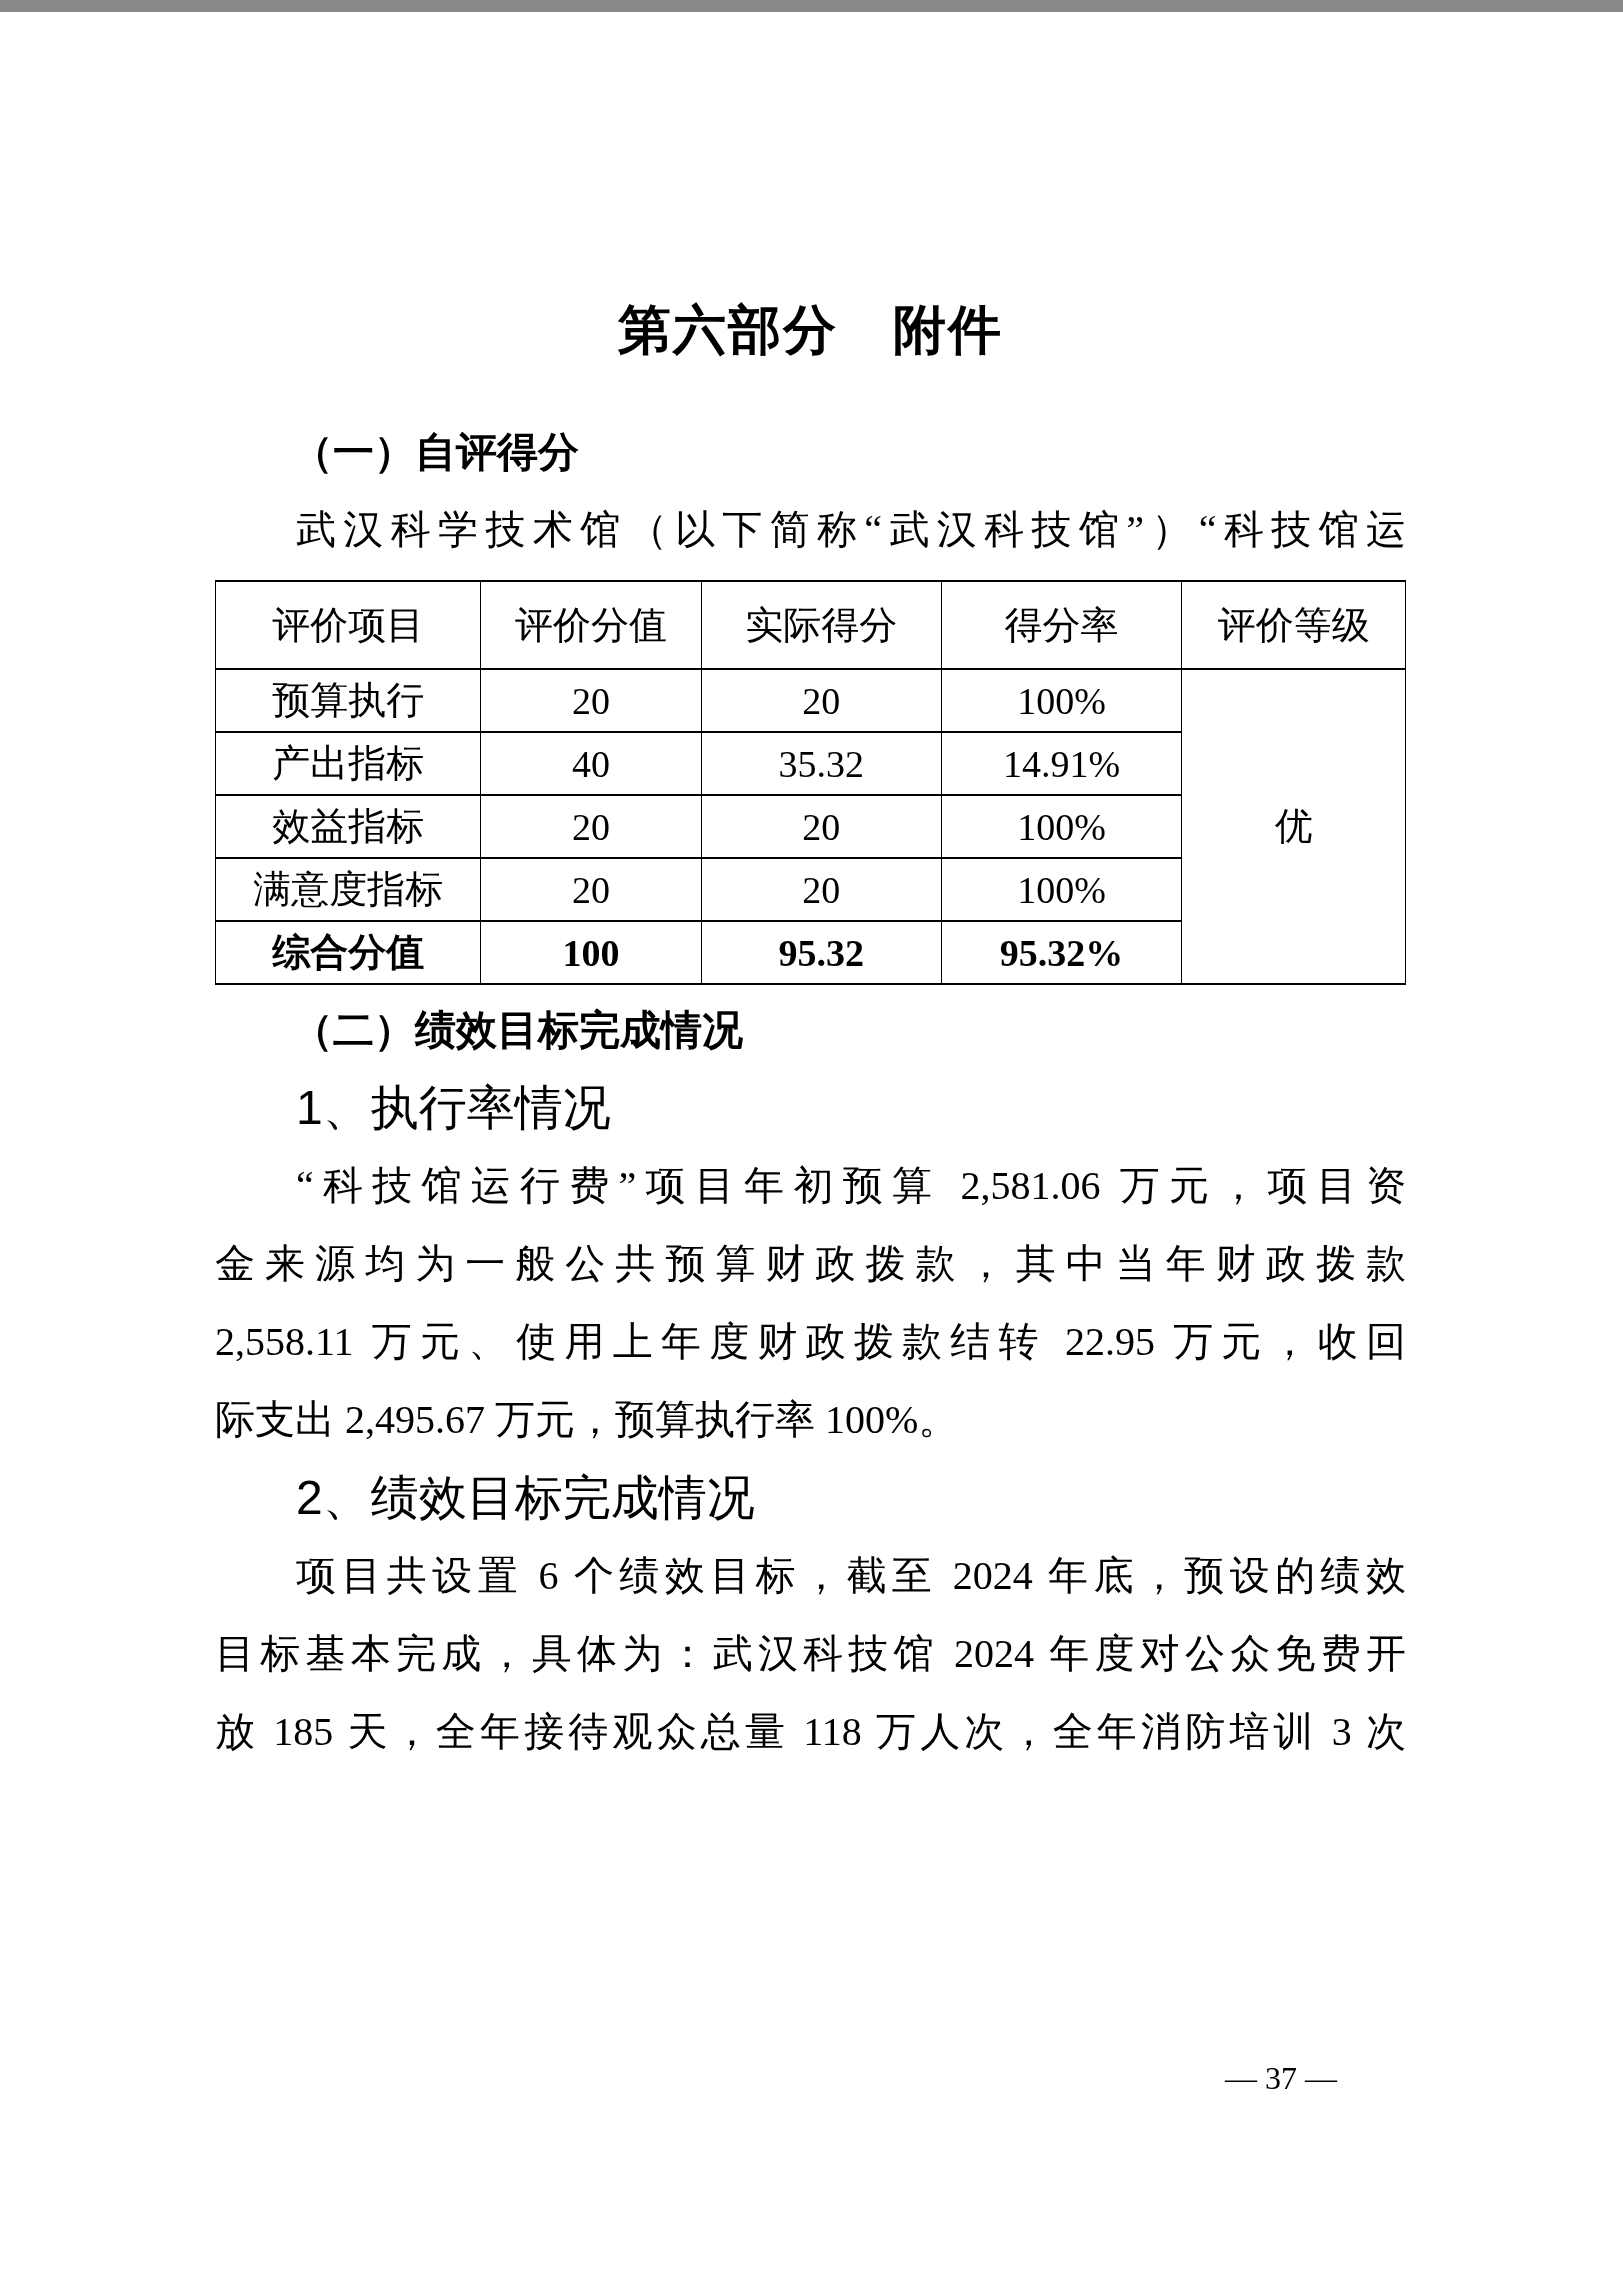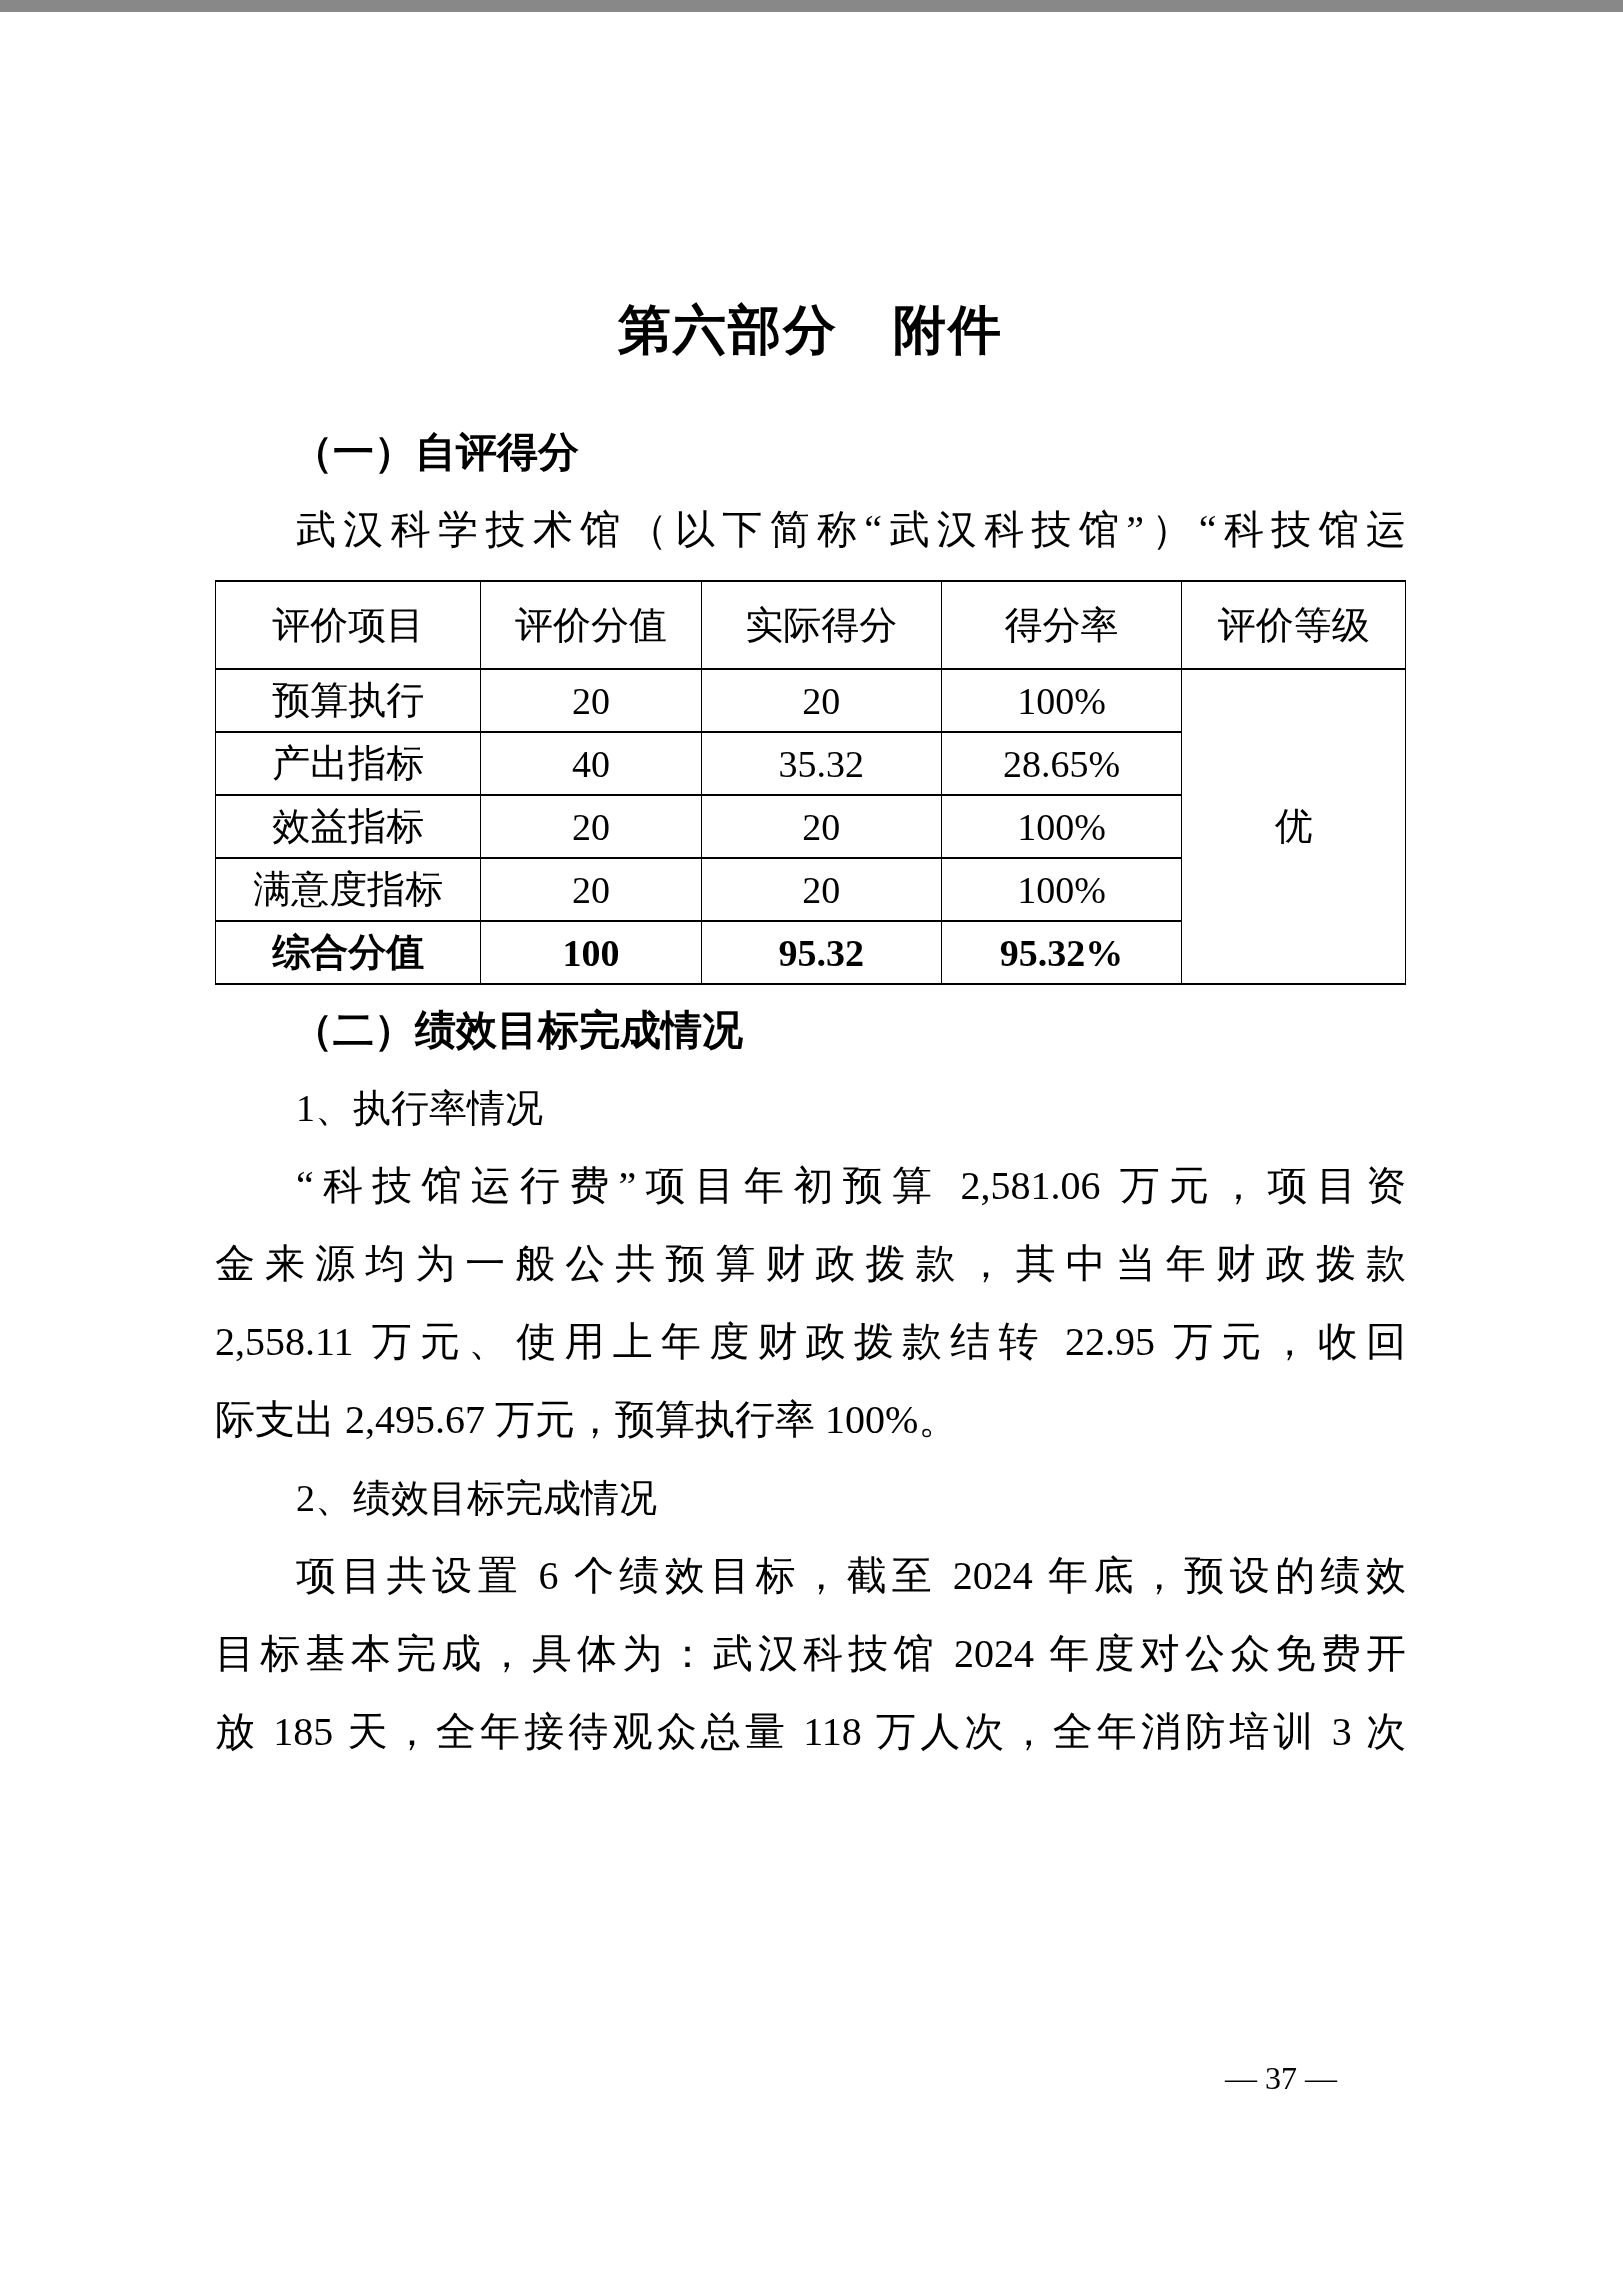--- a/index.html
+++ b/index.html
@@ -36,24 +36,24 @@
   .bodyline {
     font-size: 40px;
     line-height: 78px;
     text-align: justify;
     text-align-last: justify;
     font-family: "Liberation Serif", serif;
   }
   .bodyline.first { text-indent: 81px; }
   .bodyline.end { text-align-last: left; }
   .subnum {
-    font-size: 38px;
+    font-size: 48px;
     line-height: 78px;
     text-indent: 81px;
-    font-family: Liberation Serif, serif;
+    font-family: Liberation Sans, sans-serif;
     white-space: nowrap;
   }
   table.score {
     border-collapse: collapse;
     table-layout: fixed;
     width: 1191px;
     margin: 11.2px 0 0 0;
     font-family: "Liberation Serif", serif;
     padding-left: 32px;
   }
@@ -122,21 +122,21 @@
           <td>预算执行</td>
           <td>20</td>
           <td>20</td>
           <td>100%</td>
           <td class="gradecell" rowspan="5">优</td>
         </tr>
         <tr class="datarow">
           <td>产出指标</td>
           <td>40</td>
           <td>35.32</td>
-          <td>28.65%</td>
+          <td>14.91%</td>
         </tr>
         <tr class="datarow">
           <td>效益指标</td>
           <td>20</td>
           <td>20</td>
           <td>100%</td>
         </tr>
         <tr class="datarow">
           <td>满意度指标</td>
           <td>20</td>

